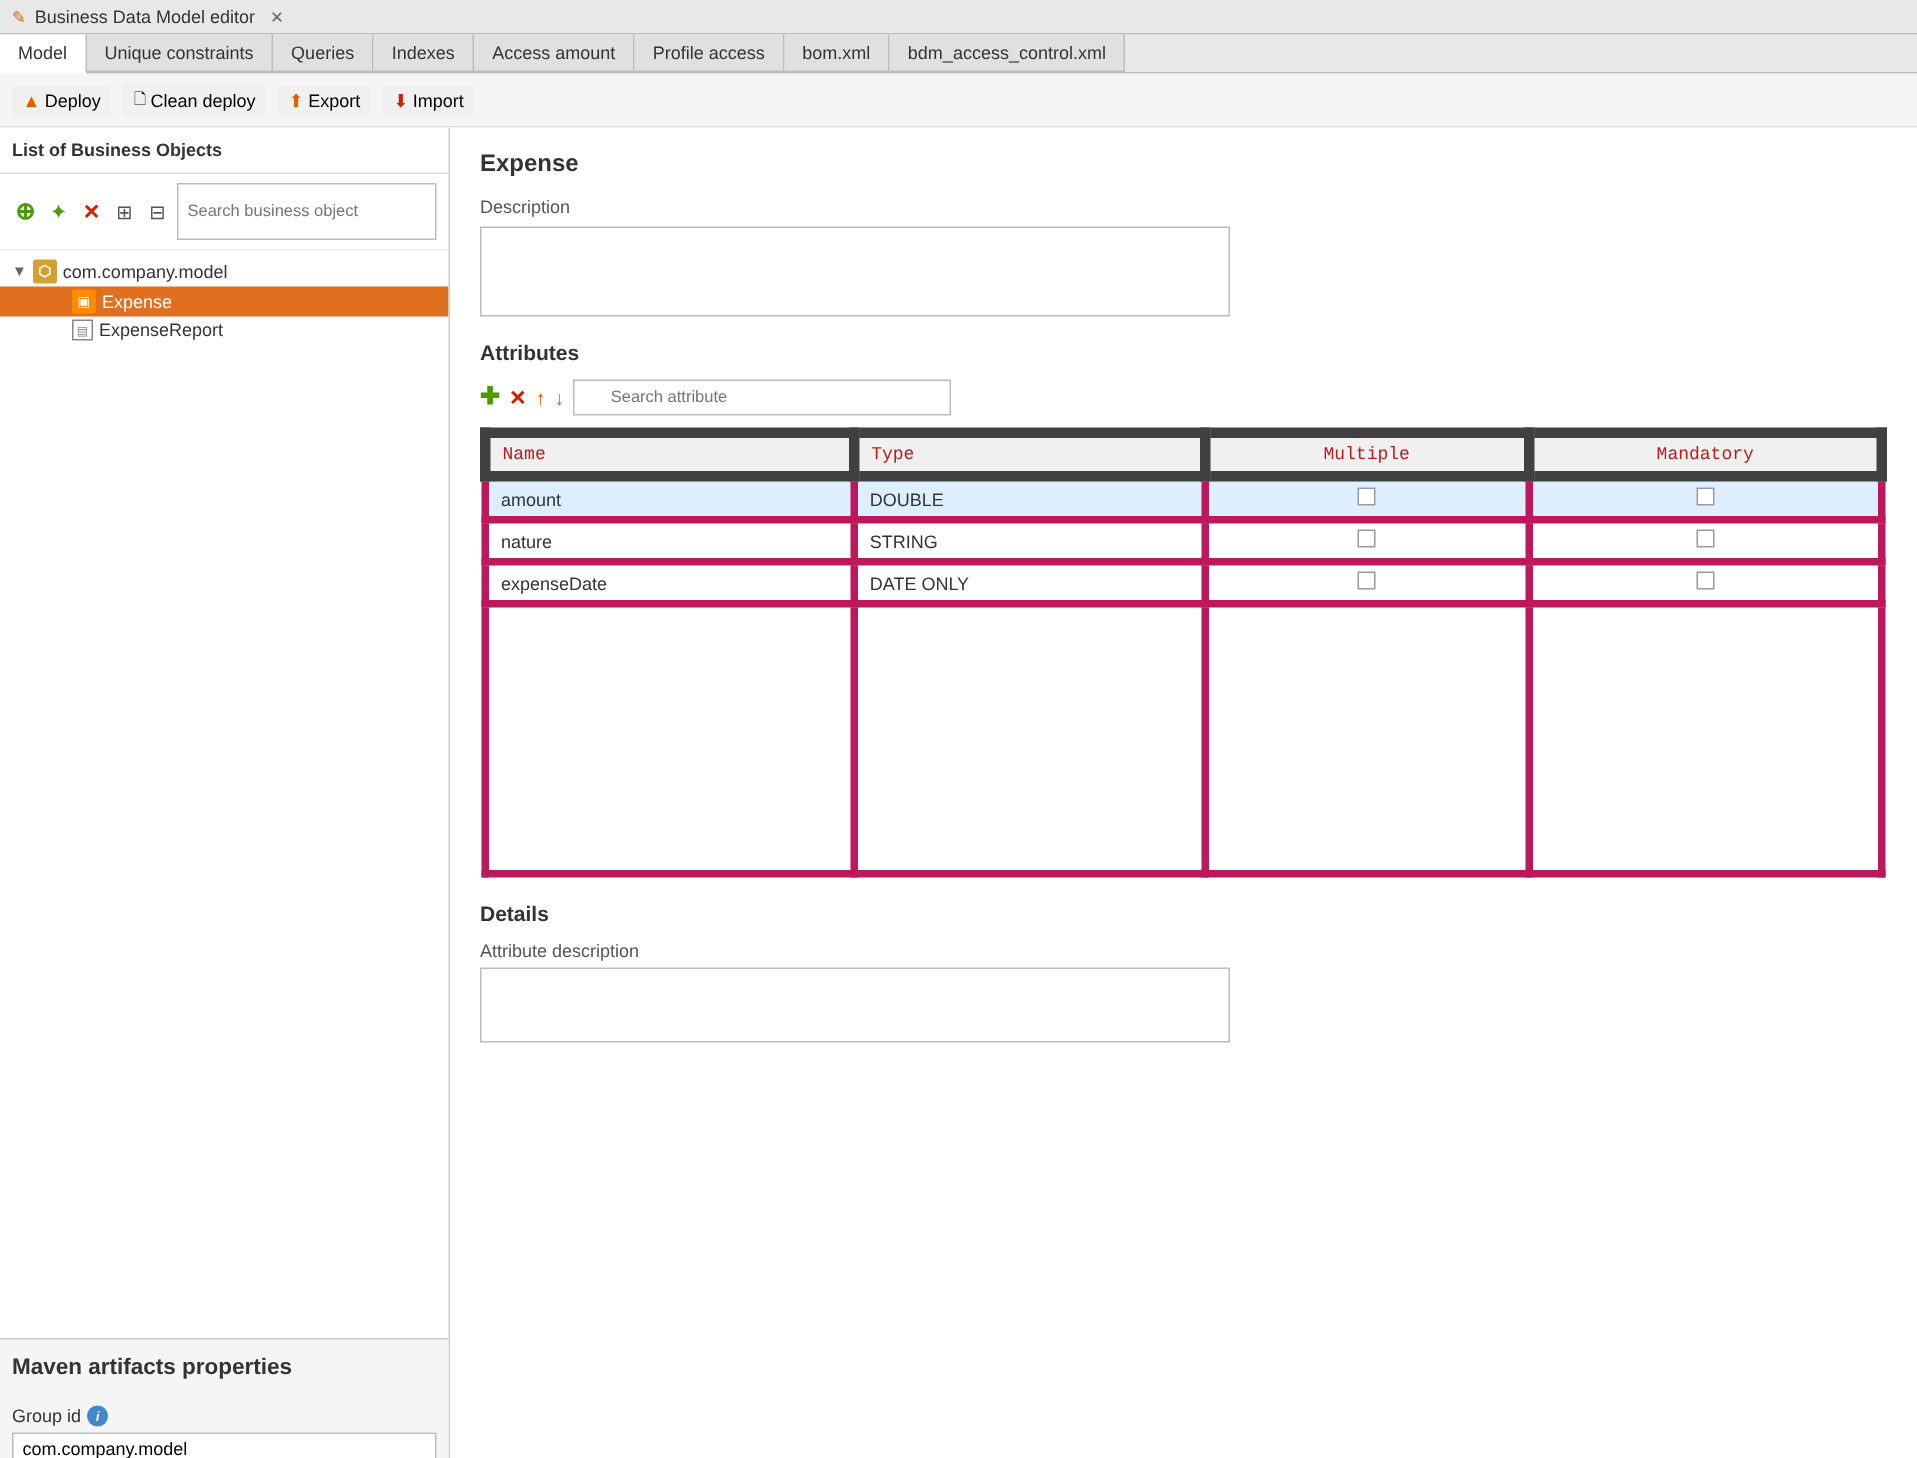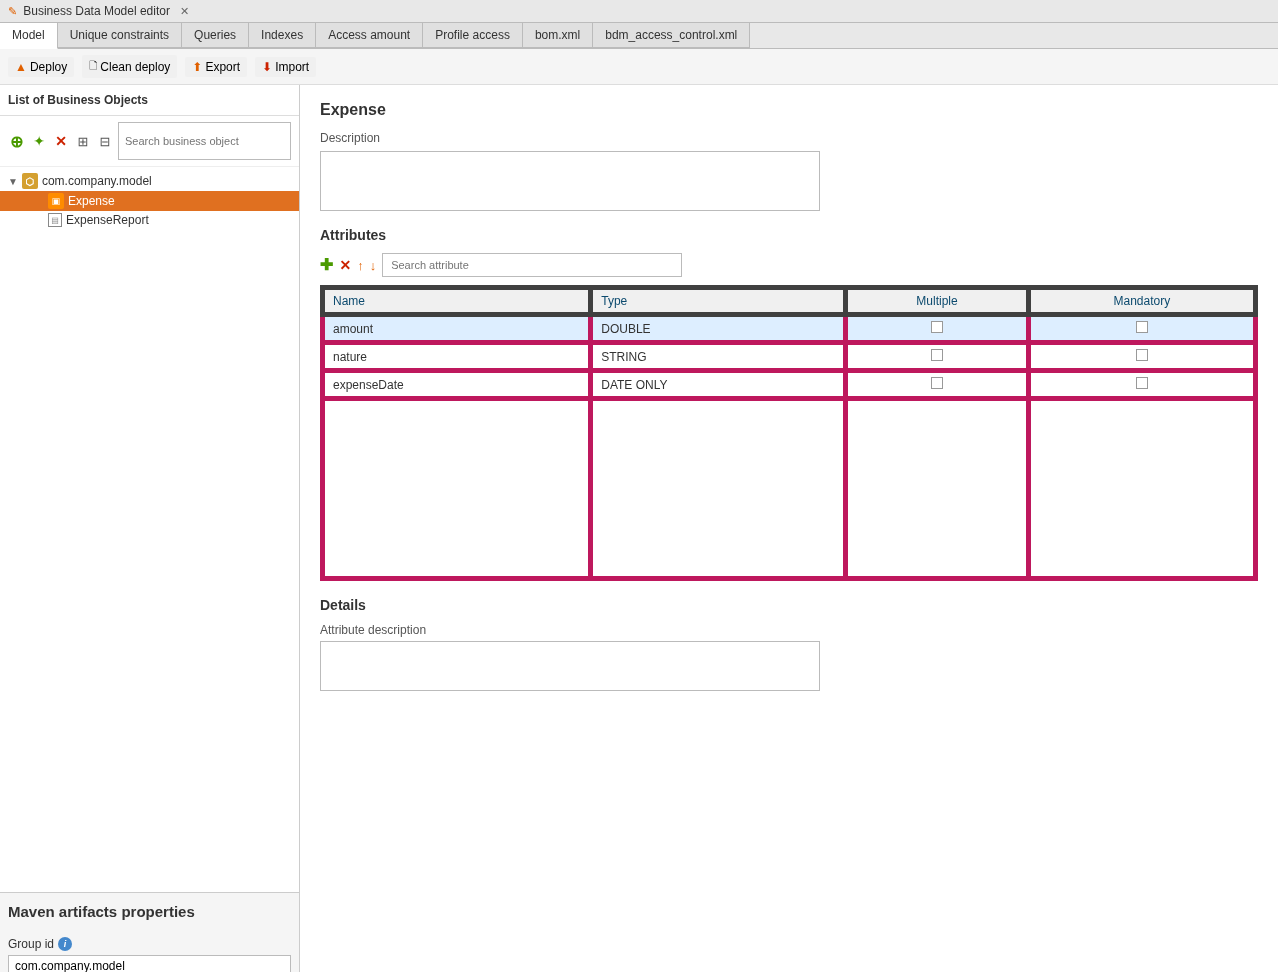--- a/index.html
+++ b/index.html
@@ -211,41 +211,42 @@
       align-items: center;
       gap: 6px;
       margin-bottom: 8px;
     }
     .attr-icon-btn {
       font-size: 16px;
       cursor: pointer;
       line-height: 1;
     }
     .attr-search {
-      width: 300px;
+      width: 252px;
       height: 24px;
       border: 1px solid #bbb;
-      padding: 2px 8px;
+      padding: 2px 24px;
       font-size: 11px;
       color: #999;
     }
 
     
     .attr-table {
       width: 100%;
       border-collapse: collapse;
       font-size: 12px;
     }
     .attr-table th {
       background: #f0f0f0;
-      border: 5px solid #404040;
+      border: 7px solid #404040;
       padding: 4px 8px;
       text-align: left;
       font-weight: normal;
-      color: #0c4a6e;
+      color: #b91c1c;
+      font-family: Liberation Mono, monospace;
     }
     .attr-table td {
       border: 5px solid #be185d;
       padding: 4px 8px;
     }
     .attr-table tr.row-selected td {
       background: #ddeeff;
     }
     .attr-table .empty-rows td {
       height: 180px;

